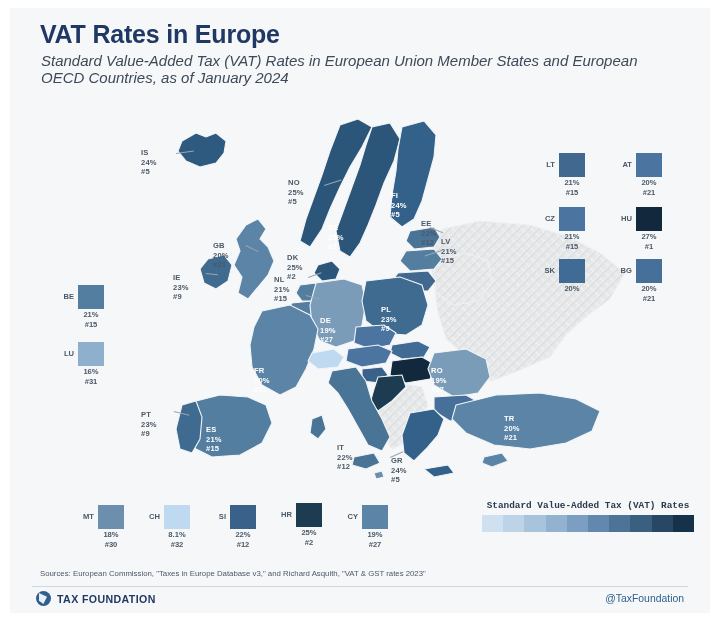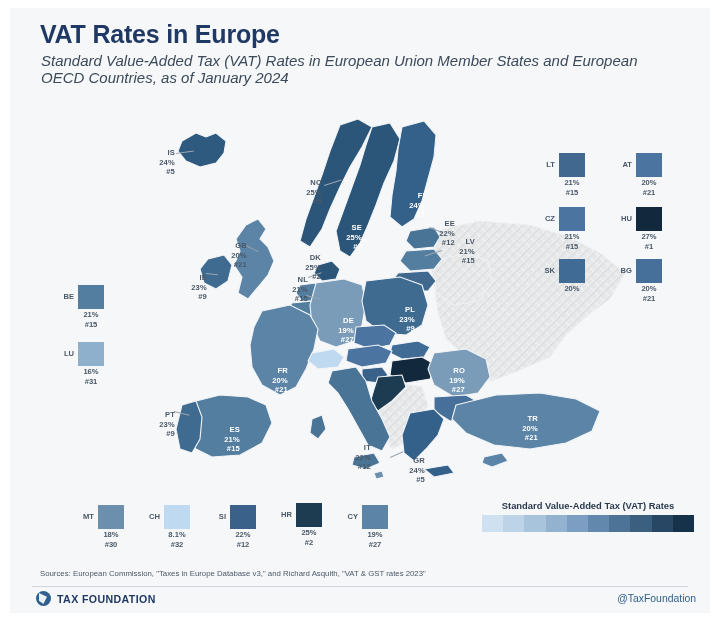--- a/index.html
+++ b/index.html
@@ -5,46 +5,46 @@
   html,body{margin:0;padding:0;background:#ffffff;}
   body{width:720px;height:621px;overflow:hidden;font-family:"Liberation Sans",sans-serif;}
   .page{position:relative;width:720px;height:621px;background:#fca5a5;box-sizing:border-box;
         border-left:10px solid #ffffff;border-right:10px solid #ffffff;
         border-top:8px solid #ffffff;border-bottom:8px solid #ffffff;}
   .inner{position:relative;width:700px;height:605px;background:#f6f7f8;overflow:hidden;}
   .title{position:absolute;left:30px;top:12px;font-size:25px;font-weight:bold;color:#1f3864;letter-spacing:-0.2px;}
   .subtitle{position:absolute;left:31px;top:44px;width:600px;font-size:15px;font-style:italic;color:#3c4a5a;line-height:17px;}
   .mapwrap{position:absolute;left:0px;top:105px;width:700px;height:390px;}
   svg.map{display:block;}
-  .clab{position:absolute;text-align:right;line-height:9.6px;color:#4a5868;
+  .clab{position:absolute;text-align:left;line-height:9.6px;color:#4a5868;
          font-size:7.6px;font-weight:bold;letter-spacing:0.2px;pointer-events:none;}
   .clab.onmap{color:#ffffff;}
   .clab .cc{display:block;}
   .clab .rt{display:block;}
   .clab .rk{display:block;}
   .leader{position:absolute;background:#9aa5b1;height:1px;transform-origin:0 0;}
   .sbox{position:absolute;text-align:center;}
   .sbox .sq{width:26px;height:24px;display:block;margin:0 auto;border:0;}
   .sbox .cc2{position:absolute;left:-20px;top:7px;font-size:7.6px;font-weight:bold;color:#4a5868;width:18px;text-align:right;}
   .sbox .txt{font-size:7.6px;font-weight:bold;color:#4a5868;line-height:9.6px;margin-top:1px;}
   .legend{position:absolute;right:16px;top:492px;width:212px;}
-  .legend .ltitle{font-size:9.4px;font-weight:bold;color:#2b3a4d;text-align:center;margin-bottom:4px;}
+  .legend .ltitle{font-size:9.4px;font-weight:bold;color:#2b3a4d;text-align:center;margin-bottom:4px;font-family:Liberation Mono, monospace;}
   .legend .bar{display:flex;height:17px;width:212px;}
   .legend .bar span{flex:1;}
   .legend .ends{display:flex;justify-content:space-between;margin-top:3px;}
   .legend .ends div{font-size:8px;font-weight:bold;color:#3f546b;}
   .sources{position:absolute;left:30px;top:561px;font-size:7.8px;color:#4a5868;}
   .rule{position:absolute;left:22px;top:578px;width:656px;height:1px;background:#cfd6dd;}
   .footer{position:absolute;left:0;top:583px;width:700px;height:22px;}
   .logo{position:absolute;left:26px;top:0px;display:flex;align-items:center;gap:6px;}
   .logo .mark{width:15px;height:15px;border-radius:50%;background:#2f5f8f;position:relative;overflow:hidden;}
   .logo .mark:after{content:"";position:absolute;left:3px;top:2px;width:8px;height:11px;background:#ffffff;
         clip-path:polygon(0 0,100% 35%,55% 100%,0 70%);opacity:.9;}
   .logo .ltext{font-size:10.6px;letter-spacing:0.4px;color:#1f3864;font-weight:600;}
-  .handle{position:absolute;right:14px;top:2px;font-size:10.4px;color:#2f5f8f;}
+  .handle{position:absolute;right:26px;top:2px;font-size:10.4px;color:#2f5f8f;}
 </style>
 </head>
 <body>
 
 <div class="page">
 <div class="inner">
 
   <div class="title">VAT Rates in Europe</div>
   <div class="subtitle">Standard Value-Added Tax (VAT) Rates in European Union Member States and European OECD Countries, as of January 2024</div>
 

